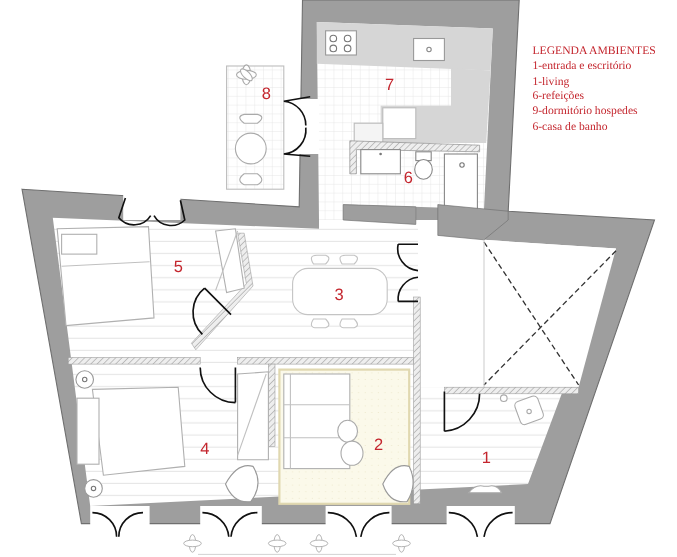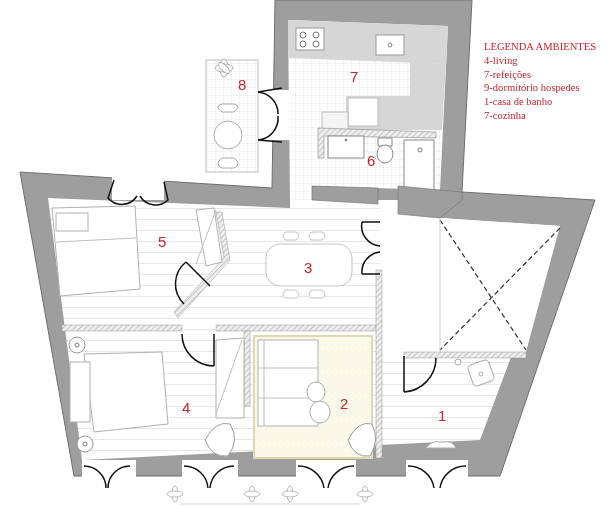--- a/index.html
+++ b/index.html
@@ -230,18 +230,18 @@
     <text class="room-num" x="182" y="413">4</text>
     <text class="room-num" x="158" y="247">5</text>
     <text class="room-num" x="367" y="166">6</text>
     <text class="room-num" x="350" y="82">7</text>
     <text class="room-num" x="238" y="90">8</text>
   </g>
 </svg>
 
 <div class="legend">
   <div>LEGENDA AMBIENTES</div>
-  <div>4-living</div>
-  <div>7-refeições</div>
+  <div>1-entrada e escritório</div>
+  <div>1-living</div>
+  <div>6-refeições</div>
   <div>9-dormitório hospedes</div>
-  <div>1-casa de banho</div>
-  <div>7-cozinha</div>
+  <div>6-casa de banho</div>
 </div>
 
 </body></html>

